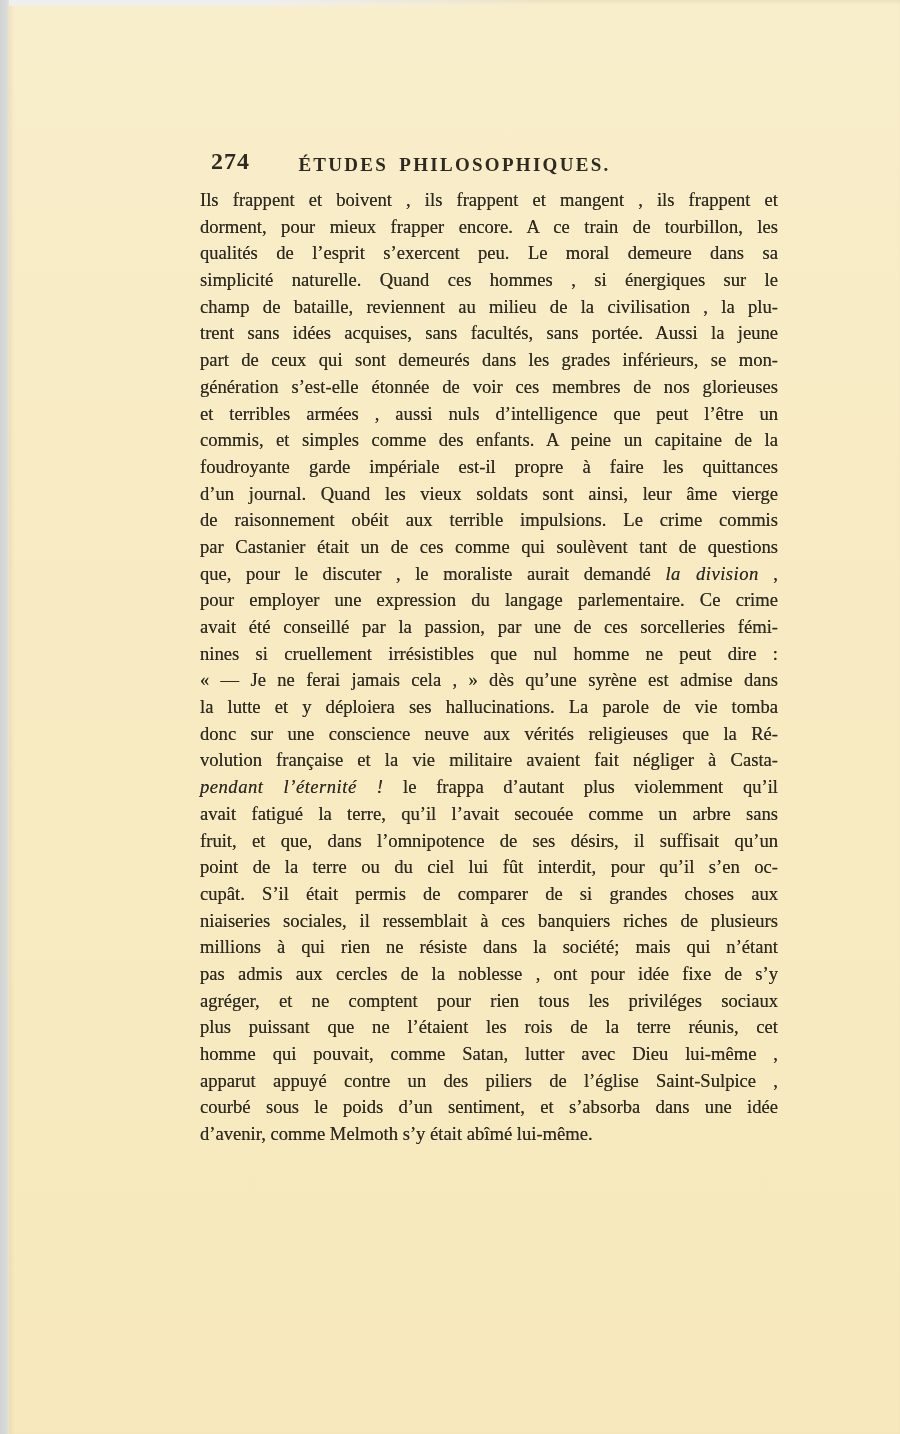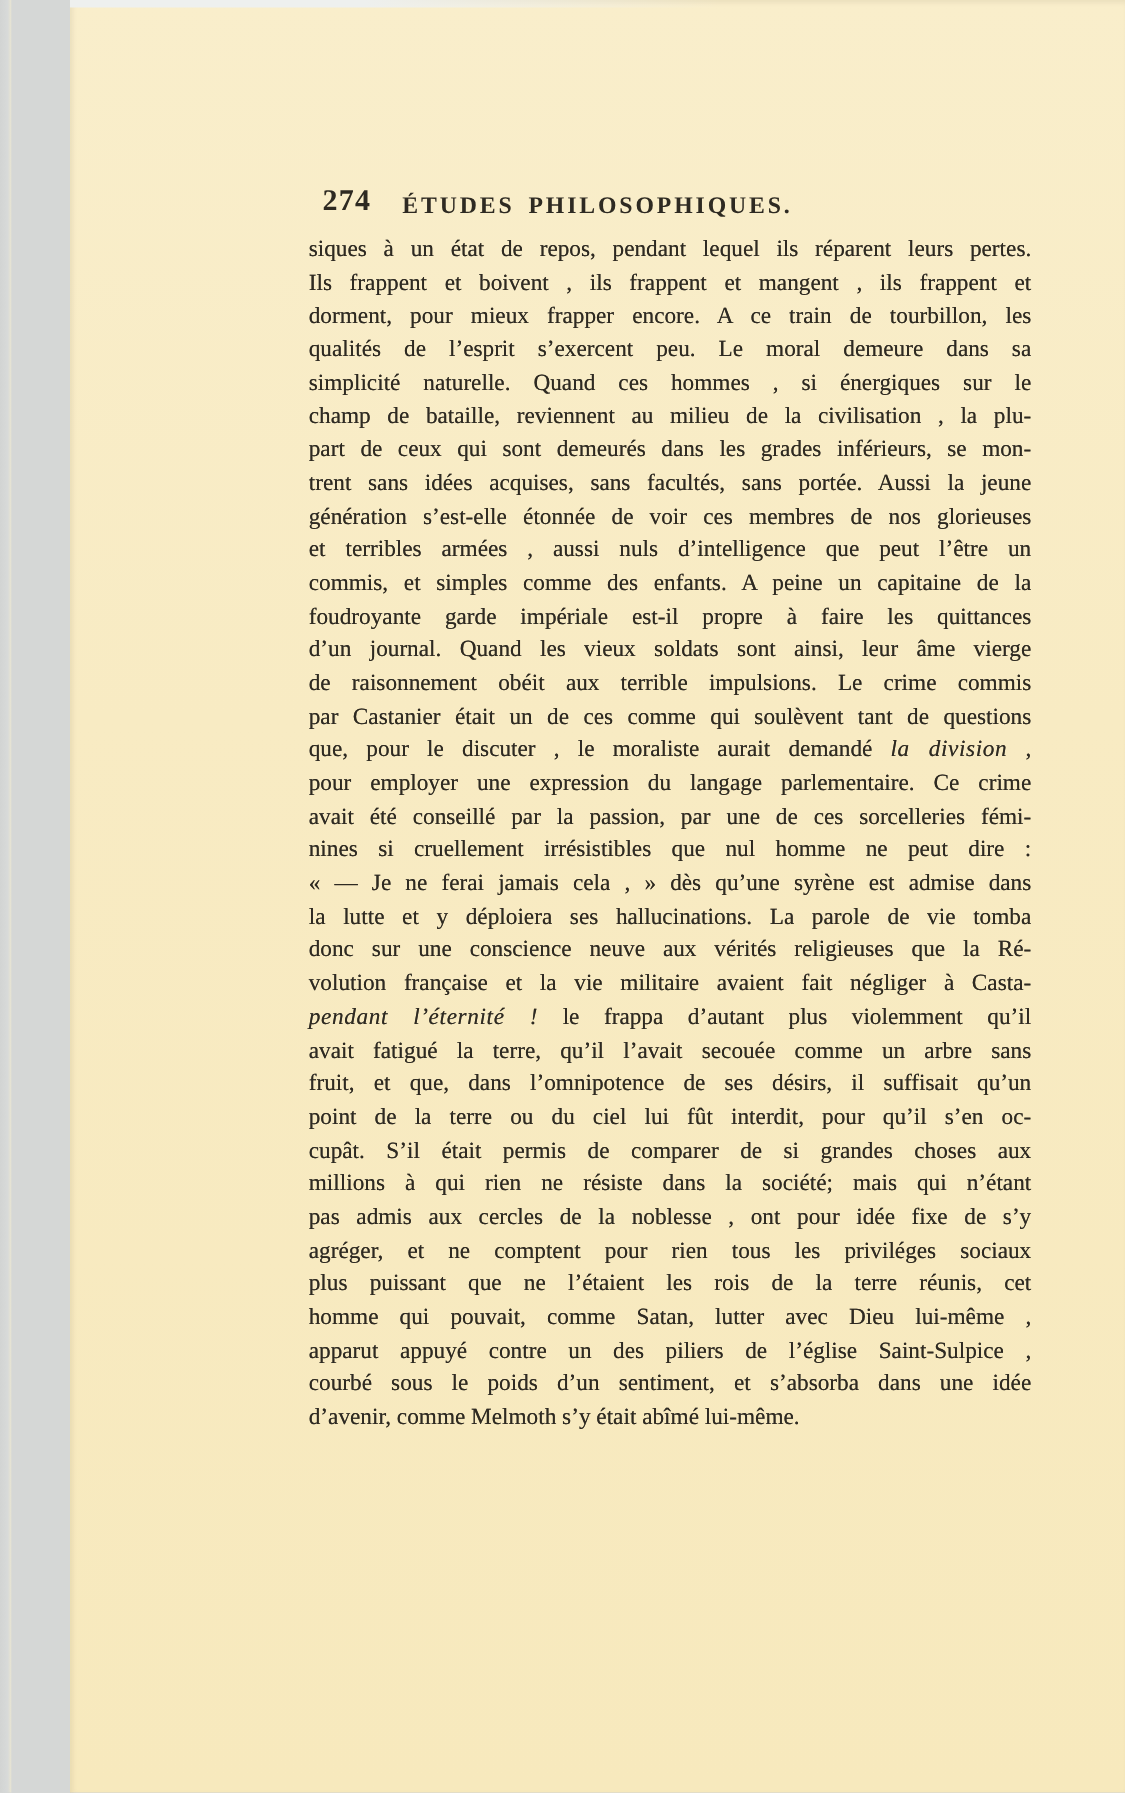--- a/index.html
+++ b/index.html
@@ -18,21 +18,20 @@
     position: absolute;
     left: 0; top: 0;
     width: 9px; height: 100%;
     background: linear-gradient(90deg, #d2d4d3 0%, #d8dad9 70%, #e9e5d2 100%);
   }
   .page {
     position: absolute;
     left: 9px; top: 0; right: 0; bottom: 0;
     background: linear-gradient(180deg, #f9eecb 0%, #f8ebc3 40%, #f7e9bd 100%);
     box-shadow: inset 2px 2px 4px rgba(120,110,80,0.12);
-    margin-left: 47px;
   }
   .scan-edge-top {
     position: absolute;
     left: 0; top: 0;
     height: 6px; width: 62%;
     background: linear-gradient(90deg, #eef0ee 0%, #eef0ee 45%, rgba(238,240,238,0) 100%);
   }
   .page-header {
     position: absolute;
     left: 0; right: 0; top: 148px;
@@ -86,48 +85,48 @@
 
 <div class="page">
   <div class="scan-edge-top"></div>
 
   <div class="page-header">
     <span class="page-number">274</span>
     <span class="running-title">ÉTUDES PHILOSOPHIQUES.</span>
   </div>
 
   <div class="text-block">
-      <div class="text-line"><span class="">siques à un état de repos, pendant lequel ils réparent leurs pertes.</span></div>
       <div class="text-line"><span class="">Ils frappent et boivent , ils frappent et mangent , ils frappent et</span></div>
       <div class="text-line"><span class="">dorment, pour mieux frapper encore. A ce train de tourbillon, les</span></div>
       <div class="text-line"><span class="">qualités de l’esprit s’exercent peu. Le moral demeure dans sa</span></div>
       <div class="text-line"><span class="">simplicité naturelle. Quand ces hommes , si énergiques sur le</span></div>
       <div class="text-line"><span class="">champ de bataille, reviennent au milieu de la civilisation , la plu-</span></div>
+      <div class="text-line"><span class="">trent sans idées acquises, sans facultés, sans portée. Aussi la jeune</span></div>
       <div class="text-line"><span class="">part de ceux qui sont demeurés dans les grades inférieurs, se mon-</span></div>
-      <div class="text-line"><span class="">trent sans idées acquises, sans facultés, sans portée. Aussi la jeune</span></div>
       <div class="text-line"><span class="">génération s’est-elle étonnée de voir ces membres de nos glorieuses</span></div>
       <div class="text-line"><span class="">et terribles armées , aussi nuls d’intelligence que peut l’être un</span></div>
       <div class="text-line"><span class="">commis, et simples comme des enfants. A peine un capitaine de la</span></div>
       <div class="text-line"><span class="">foudroyante garde impériale est-il propre à faire les quittances</span></div>
       <div class="text-line"><span class="">d’un journal. Quand les vieux soldats sont ainsi, leur âme vierge</span></div>
       <div class="text-line"><span class="">de raisonnement obéit aux terrible impulsions. Le crime commis</span></div>
       <div class="text-line"><span class="">par Castanier était un de ces comme qui soulèvent tant de questions</span></div>
       <div class="text-line"><span class="">que, pour le discuter , le moraliste aurait demandé </span><span class="italic">la division</span><span class=""> ,</span></div>
       <div class="text-line"><span class="">pour employer une expression du langage parlementaire. Ce crime</span></div>
       <div class="text-line"><span class="">avait été conseillé par la passion, par une de ces sorcelleries fémi-</span></div>
       <div class="text-line"><span class="">nines si cruellement irrésistibles que nul homme ne peut dire :</span></div>
       <div class="text-line"><span class="">« — Je ne ferai jamais cela , » dès qu’une syrène est admise dans</span></div>
       <div class="text-line"><span class="">la lutte et y déploiera ses hallucinations. La parole de vie tomba</span></div>
       <div class="text-line"><span class="">donc sur une conscience neuve aux vérités religieuses que la Ré-</span></div>
       <div class="text-line"><span class="">volution française et la vie militaire avaient fait négliger à Casta-</span></div>
       <div class="text-line"><span class="italic">pendant l’éternité !</span><span class=""> le frappa d’autant plus violemment qu’il</span></div>
       <div class="text-line"><span class="">avait fatigué la terre, qu’il l’avait secouée comme un arbre sans</span></div>
       <div class="text-line"><span class="">fruit, et que, dans l’omnipotence de ses désirs, il suffisait qu’un</span></div>
       <div class="text-line"><span class="">point de la terre ou du ciel lui fût interdit, pour qu’il s’en oc-</span></div>
       <div class="text-line"><span class="">cupât. S’il était permis de comparer de si grandes choses aux</span></div>
+      <div class="text-line"><span class="">niaiseries sociales, il ressemblait à ces banquiers riches de plusieurs</span></div>
       <div class="text-line"><span class="">millions à qui rien ne résiste dans la société; mais qui n’étant</span></div>
       <div class="text-line"><span class="">pas admis aux cercles de la noblesse , ont pour idée fixe de s’y</span></div>
       <div class="text-line"><span class="">agréger, et ne comptent pour rien tous les priviléges sociaux</span></div>
       <div class="text-line"><span class="">plus puissant que ne l’étaient les rois de la terre réunis, cet</span></div>
       <div class="text-line"><span class="">homme qui pouvait, comme Satan, lutter avec Dieu lui-même ,</span></div>
       <div class="text-line"><span class="">apparut appuyé contre un des piliers de l’église Saint-Sulpice ,</span></div>
       <div class="text-line"><span class="">courbé sous le poids d’un sentiment, et s’absorba dans une idée</span></div>
       <div class="text-line last-line"><span class="">d’avenir, comme Melmoth s’y était abîmé lui-même.</span></div>
     </div>
 </div>

